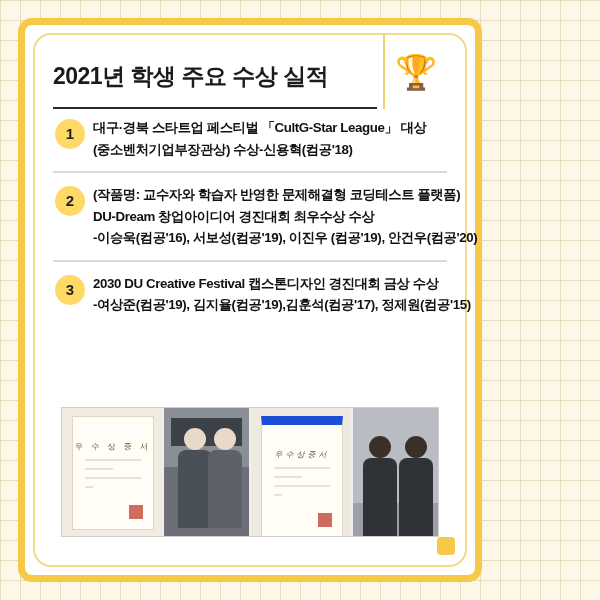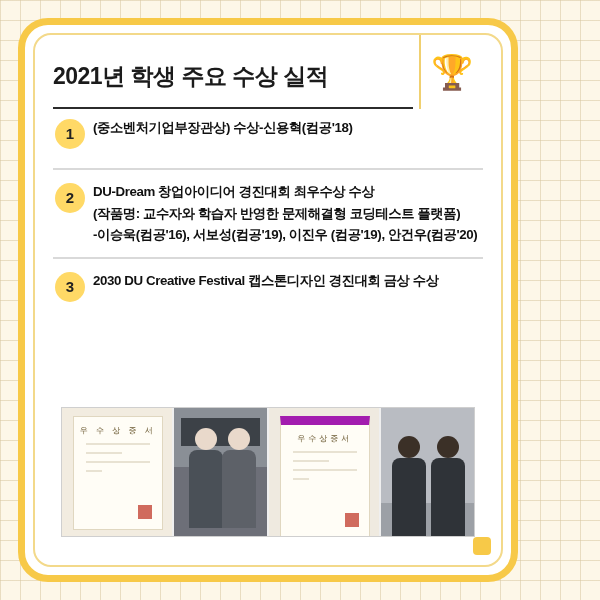--- a/index.html
+++ b/index.html
@@ -25,24 +25,24 @@
       linear-gradient(to bottom, rgba(216,200,160,0.55) 1px, transparent 1px);
     background-size: 20px 20px;
     overflow: hidden;
   }
 
   
   .frame {
     position: absolute;
     left: 18px;
     top: 18px;
-    width: 500px;
+    width: 464px;
     height: 564px;
     border: 7px solid #f7c948;
-    border-radius: 30px;
+    border-radius: 14px;
     background: #ffffff;
     box-sizing: border-box;
   }
   .frame-inner {
     position: absolute;
     left: 8px;
     top: 8px;
     right: 8px;
     bottom: 8px;
     border: 2px solid #f3d98a;
@@ -162,21 +162,21 @@
   .cert {
     position: absolute;
     left: 10%;
     top: 6%;
     width: 80%;
     height: 88%;
     background: #fffdf6;
     border: 1px solid #e0d7c0;
   }
   .cert .ctitle {
-    margin-top: 8px;
+    margin-top: 24px;
     text-align: center;
     font-size: 8px;
     letter-spacing: 3px;
     color: #6b5a32;
   }
   .cert .cline {
     height: 2px;
     background: #e8e2d2;
     margin: 7px 12px;
   }
@@ -185,21 +185,22 @@
   .cert .seal {
     position: absolute;
     right: 10px;
     bottom: 10px;
     width: 14px;
     height: 14px;
     background: #c0392b;
     opacity: 0.75;
   }
   .cert.red-top {
-    border-top: 9px solid #a21caf;
+    border-top: 9px solid #1d4ed8;
+    font-style: italic;
   }
 
   
   .person {
     position: absolute;
     bottom: 0;
     width: 34px;
     height: 78px;
     background: #2f3338;
     border-radius: 8px 8px 0 0;
@@ -260,39 +261,41 @@
       <div class="trophy-box">
         <span class="trophy">🏆</span>
       </div>
     </div>
 
     <div class="items">
 
       <div class="item">
         <div class="badge">1</div>
         <div class="lines">
+          <div>대구·경북 스타트업 페스티벌 「CultG-Star League」 대상</div>
           <div>(중소벤처기업부장관상) 수상-신용혁(컴공'18)</div>
         </div>
       </div>
       <div class="divider"></div>
 
       <div class="item">
         <div class="badge">2</div>
         <div class="lines">
+          <div>(작품명: 교수자와 학습자 반영한 문제해결형 코딩테스트 플랫폼)</div>
           <div>DU-Dream 창업아이디어 경진대회 최우수상 수상</div>
-          <div>(작품명: 교수자와 학습자 반영한 문제해결형 코딩테스트 플랫폼)</div>
           <div>-이승욱(컴공'16), 서보성(컴공'19), 이진우 (컴공'19), 안건우(컴공'20)</div>
         </div>
       </div>
       <div class="divider"></div>
 
       <div class="item">
         <div class="badge">3</div>
         <div class="lines">
           <div>2030 DU Creative Festival 캡스톤디자인 경진대회 금상 수상</div>
+          <div>-여상준(컴공'19), 김지율(컴공'19),김훈석(컴공'17), 정제원(컴공'15)</div>
         </div>
       </div>
 
     </div>
 
     <div class="photos">
 
       <div class="photo p1">
         <div class="cert">
           <div class="ctitle">우 수 상 증 서</div>

